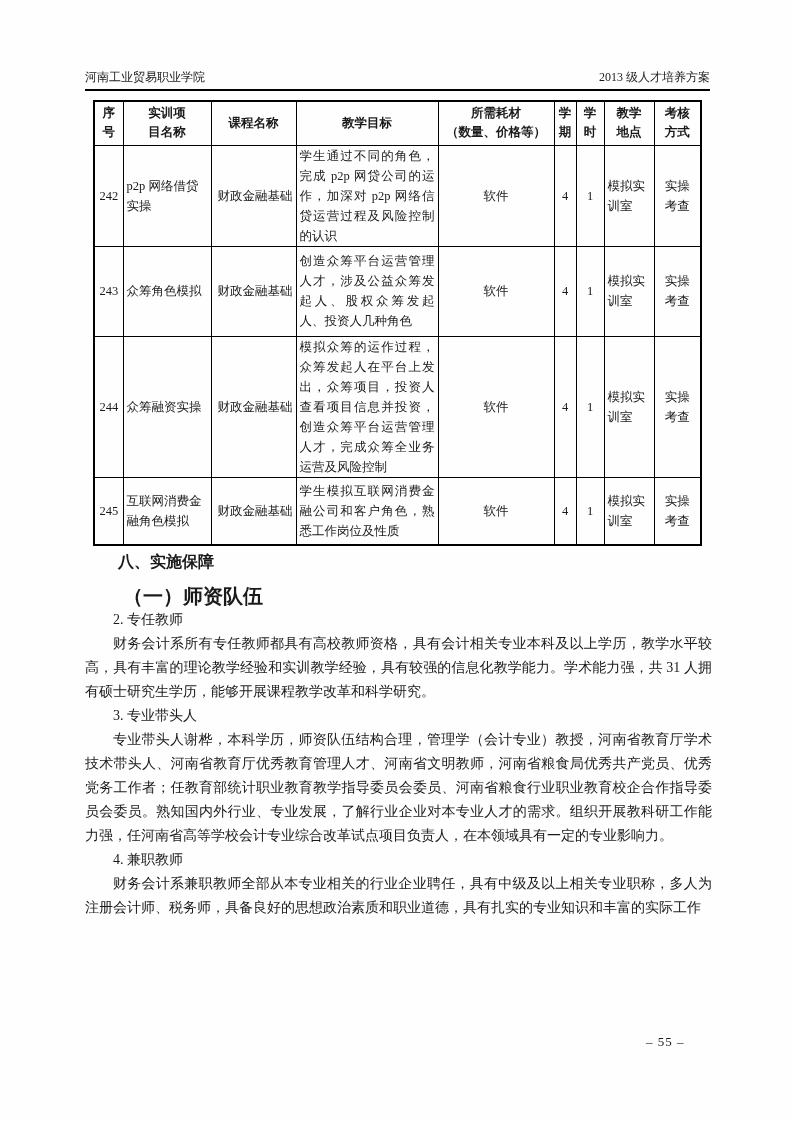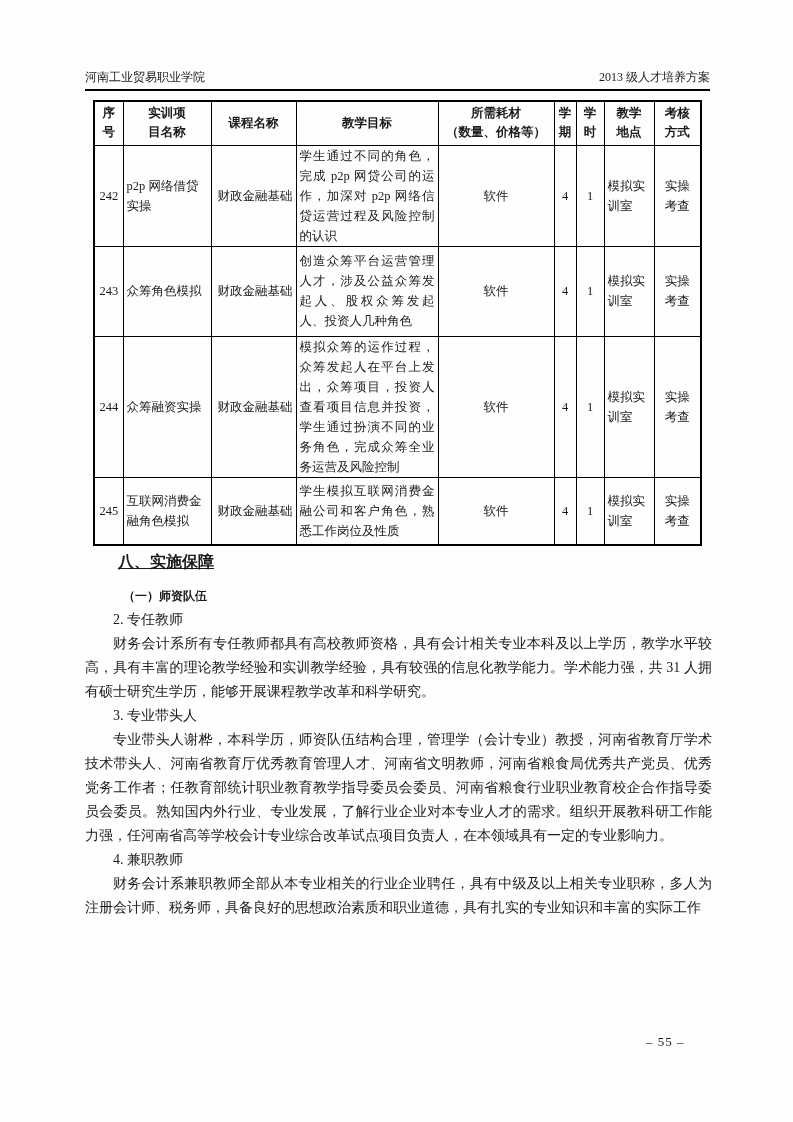--- a/index.html
+++ b/index.html
@@ -46,24 +46,24 @@
   td.c-hours    { text-align:center; }
   td.c-location { text-align:left; }
   td.c-assess   { text-align:center; white-space:pre-line; }
   
   .section {
     position:absolute; left:85px; top:552px; width:627px;
     font-size:14px; line-height:24px;
   }
   .section-title {
     font-size:16px; font-weight:bold; line-height:20px;
-    padding-left:33px; margin:0;text-decoration:underline;
+    padding-left:33px; margin:0;
   }
   .section-subtitle {
-    font-size:12px; font-weight:bold; line-height:20px;
+    font-size:20px; font-weight:bold; line-height:20px;
     padding-left:38px; margin:14px 0 0 0;
   }
   .items { margin-top:2px; }
   .item-heading { padding-left:28px; }
   .item-text {
     margin:0; text-indent:2em; text-align:justify; text-justify:inter-ideograph;
   }
   
   .page-number {
     position:absolute; left:646px; top:1034px;
@@ -133,21 +133,21 @@
       <td class="c-semester">4</td>
       <td class="c-hours">1</td>
       <td class="c-location">模拟实训室</td>
       <td class="c-assess">实操
 考查</td>
     </tr>
     <tr class="r244">
       <td class="c-no">244</td>
       <td class="c-project">众筹融资实操</td>
       <td class="c-course">财政金融基础</td>
-      <td class="c-objective">模拟众筹的运作过程，众筹发起人在平台上发出，众筹项目，投资人查看项目信息并投资，学生通过扮演不同的业务角色，完成众筹全业务运营及风险控制</td>
+      <td class="c-objective">模拟众筹的运作过程，众筹发起人在平台上发出，众筹项目，投资人查看项目信息并投资，创造众筹平台运营管理人才，完成众筹全业务运营及风险控制</td>
       <td class="c-materials">软件</td>
       <td class="c-semester">4</td>
       <td class="c-hours">1</td>
       <td class="c-location">模拟实训室</td>
       <td class="c-assess">实操
 考查</td>
     </tr>
     <tr class="r245">
       <td class="c-no">245</td>
       <td class="c-project">互联网消费金融角色模拟</td>

